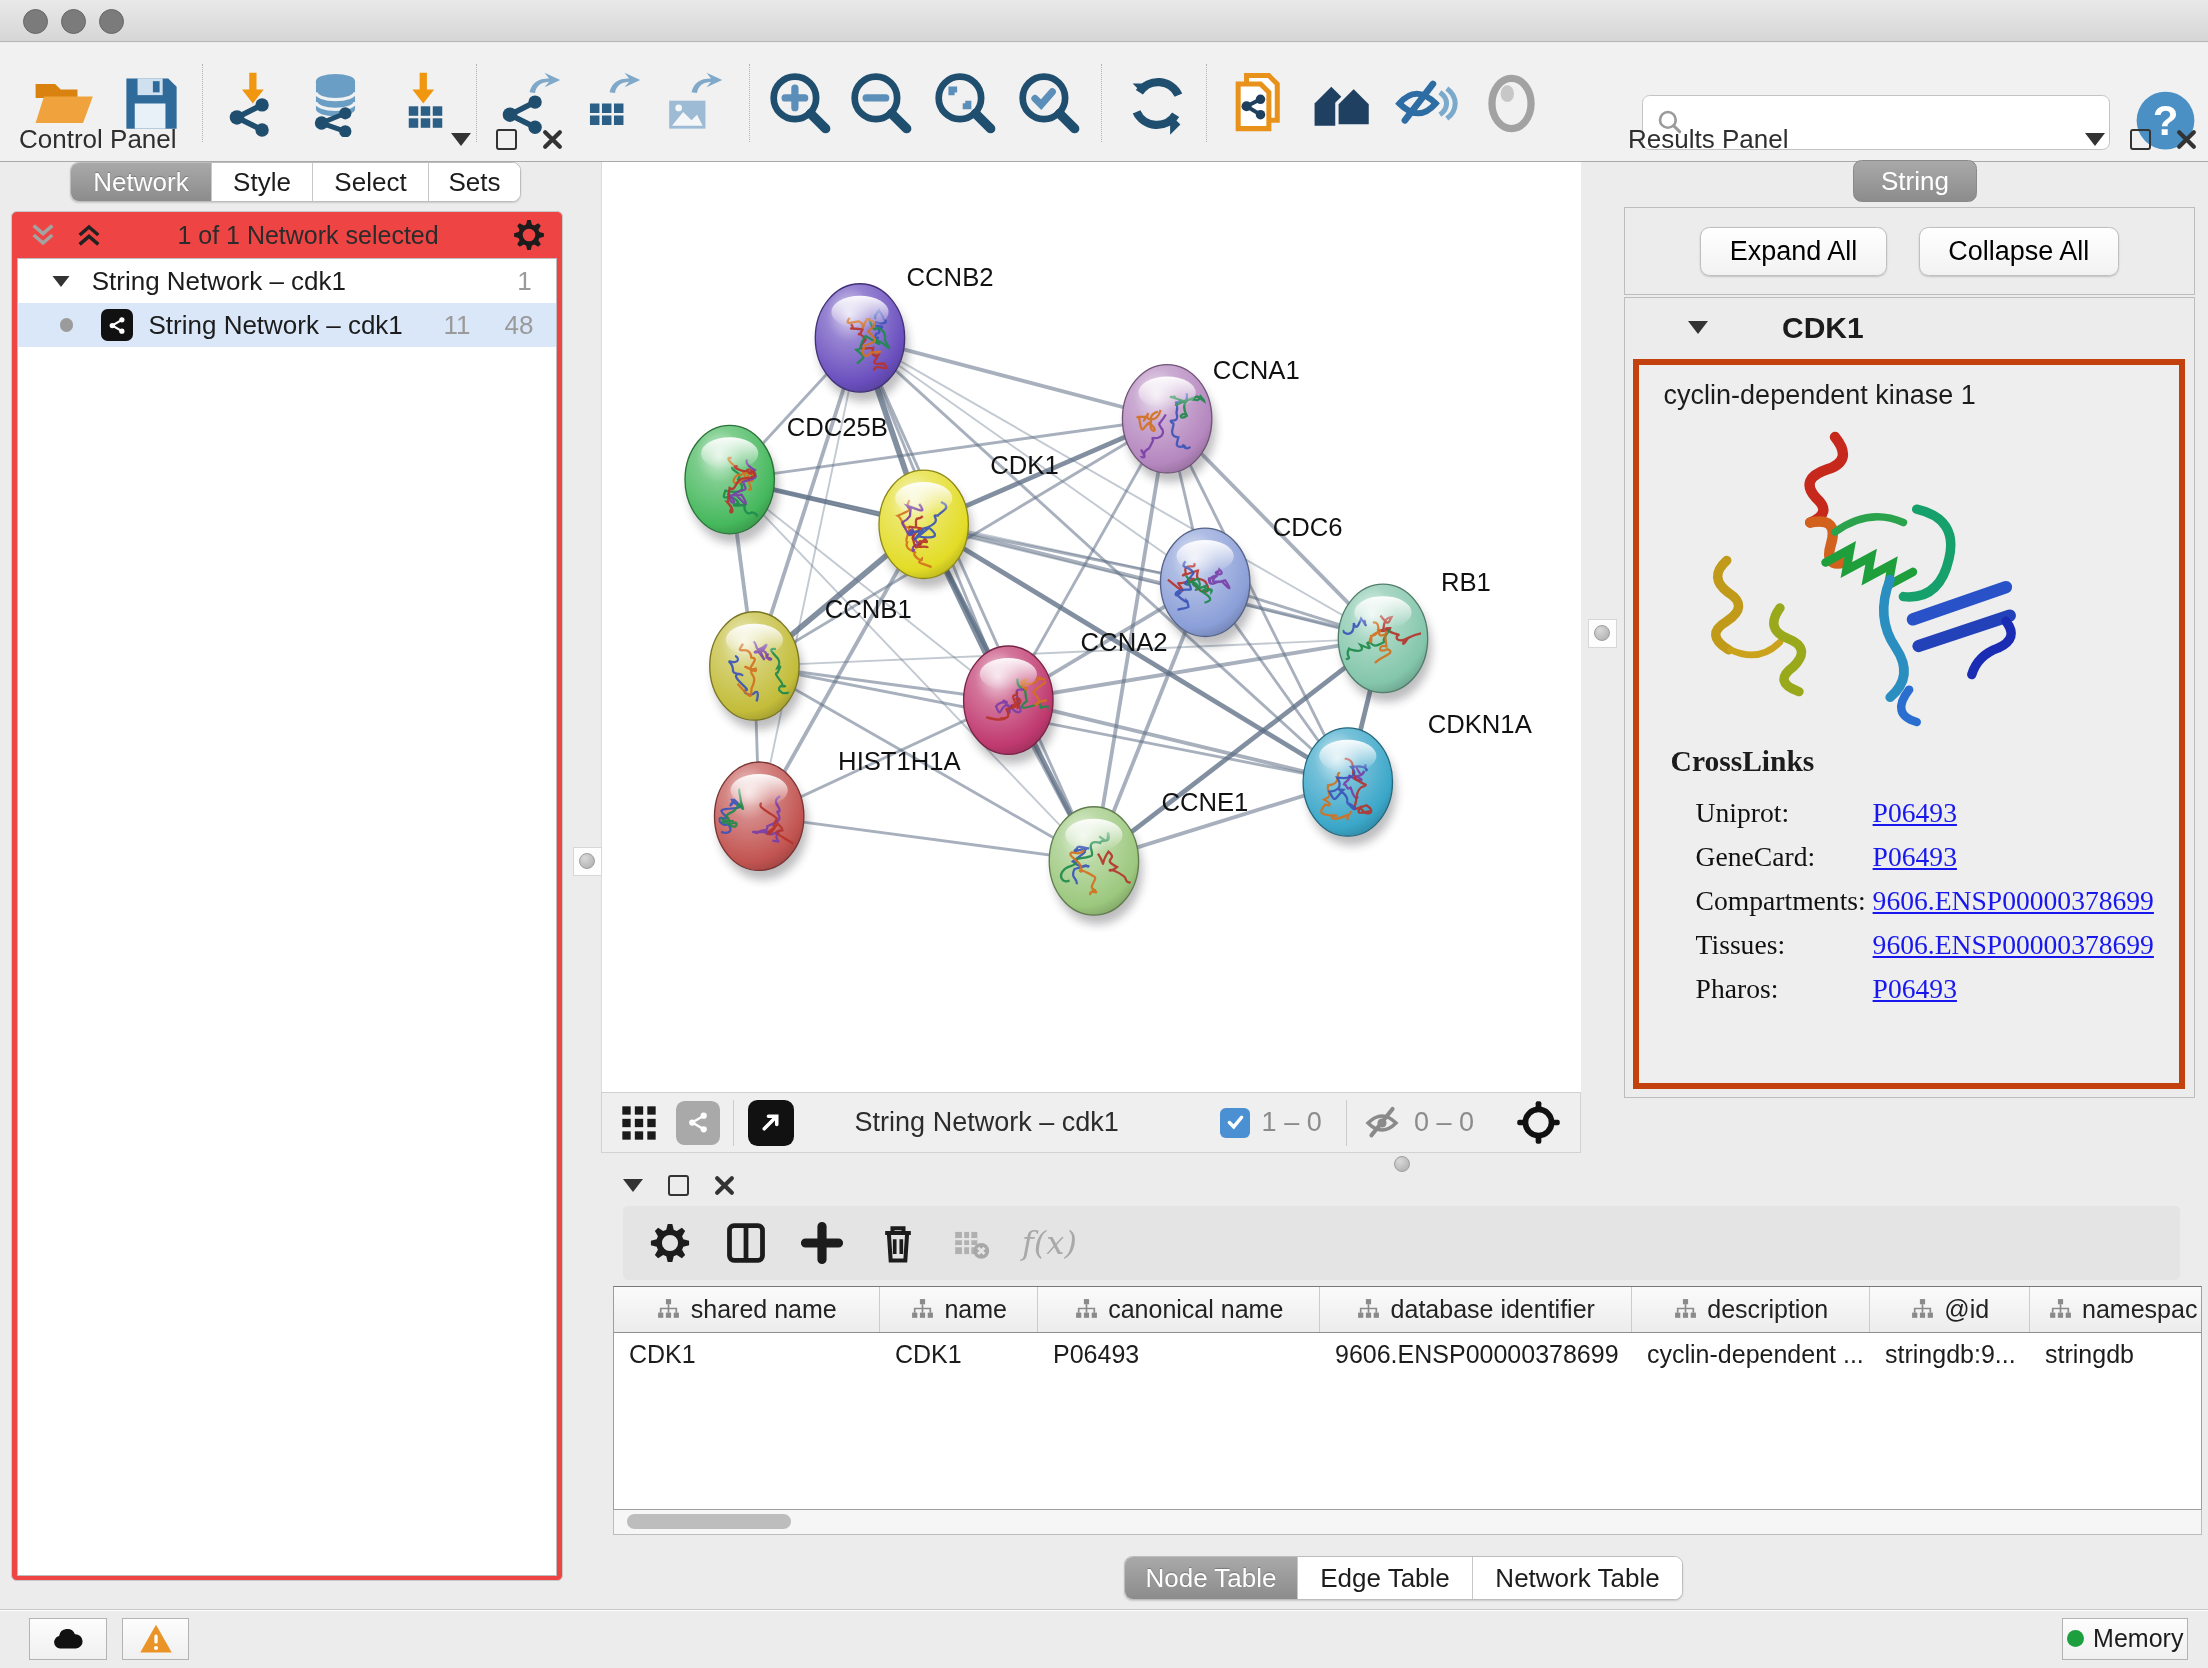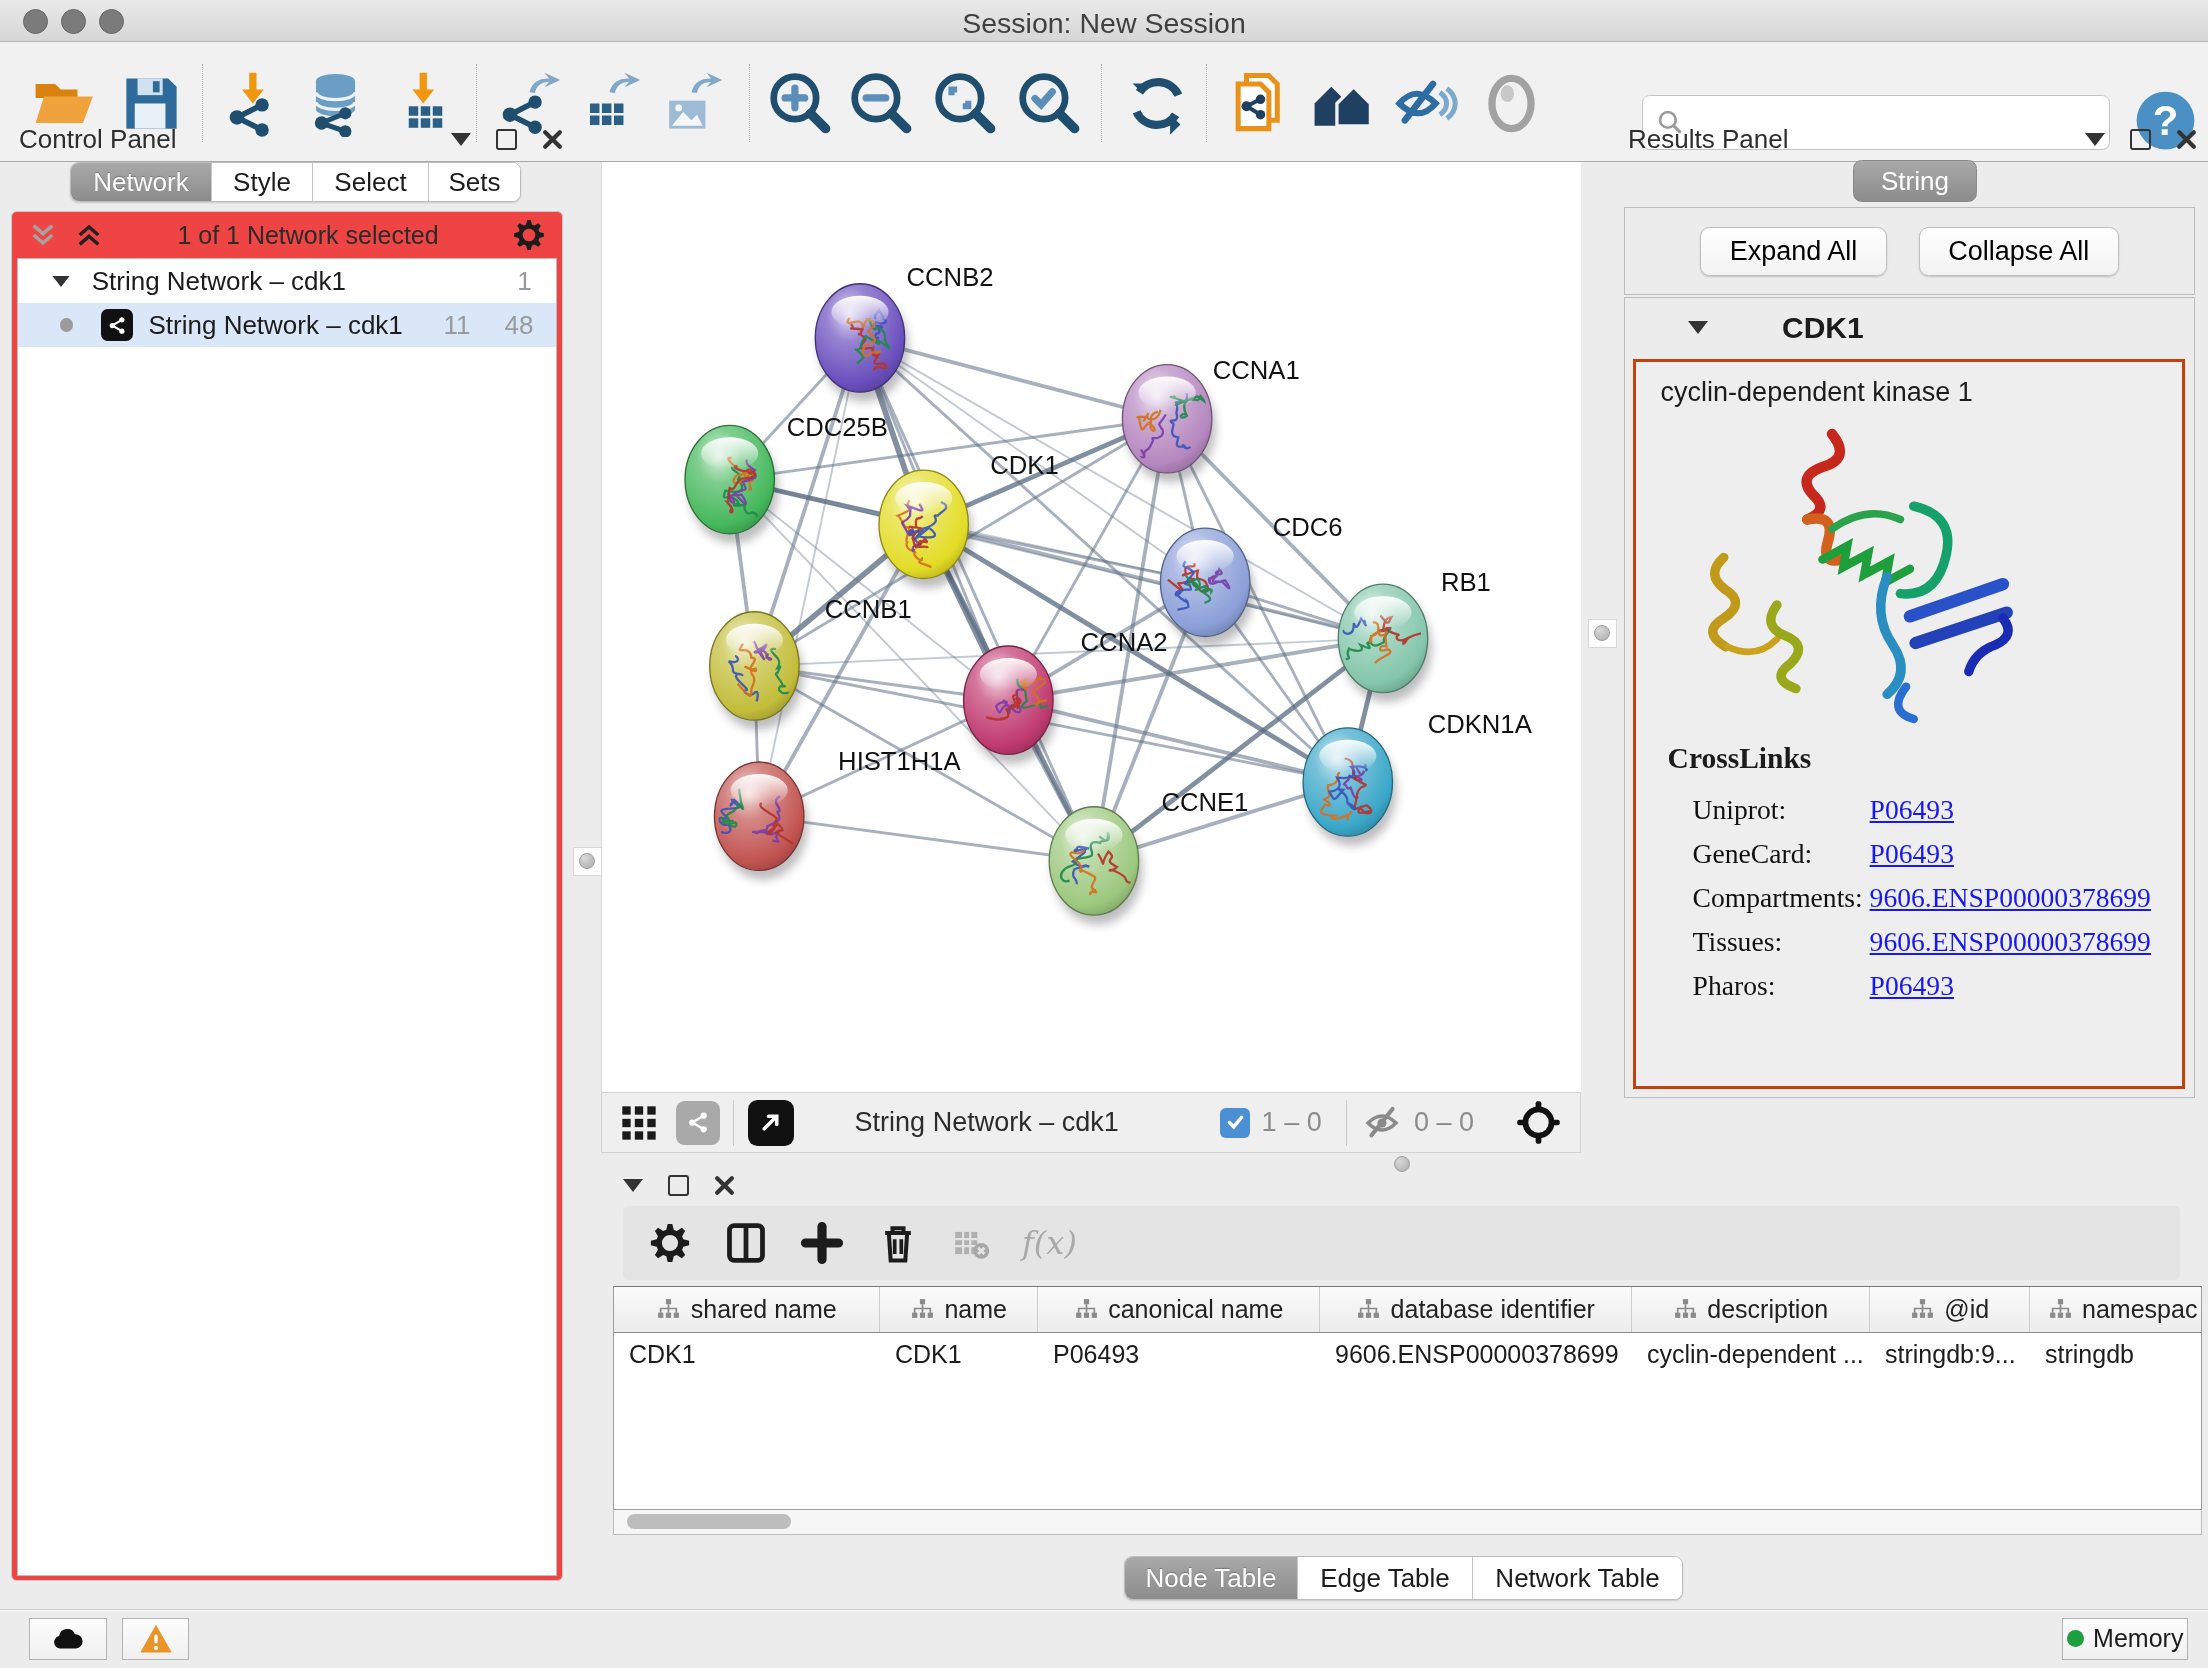--- a/index.html
+++ b/index.html
@@ -68,21 +68,21 @@
   .res-head .panel-title { flex:1; }
   .string-tab { left:1853px; top:160px; width:124px; height:42px; border-radius:8.6px;
     background:linear-gradient(#a9a9a9,#8c8c8c); color:#fff; font-size:26px;
     display:flex; align-items:center; justify-content:center; border:1px solid #8a8a8a; }
   .res-box1 { left:1624px; top:207px; width:571px; height:88px; background:#ececec; border:1.9px solid #bdbdbd; display:flex; align-items:center; justify-content:center; gap:32px; }
   .res-btn { height:49px; padding:0 28.5px; background:linear-gradient(#ffffff,#f2f2f2); border:1px solid #bfbfbf;
     border-radius:9.5px; font-size:27px; font-family:"Liberation Sans",sans-serif; cursor:pointer; box-shadow:0 1px 1.9px rgba(0,0,0,.18); }
   .res-box2 { left:1624px; top:297px; width:571px; height:801px; background:#ececec; border:1.9px solid #bdbdbd; }
   .gene-head { position:absolute; left:0; top:0; width:100%; height:59px; display:flex; align-items:center; }
   .gene-name { font-size:30px; font-weight:bold; margin-left:74px; }
-  .gene-body { position:absolute; left:7.6px; top:61px; width:552px; height:730px; background:#eeeeee; border:3px solid #c2410c; }
+  .gene-body { position:absolute; left:7.6px; top:61px; width:552px; height:730px; background:#eeeeee; border:6px solid #c2410c; }
   .gene-desc { position:absolute; left:25px; top:15px; font-size:27px; }
   .xl-title { position:absolute; left:32px; top:380px; font-family:"Liberation Serif",serif; font-weight:bold; font-size:29.5px; }
   .xl-rows { position:absolute; left:57px; top:426px; width:476px; }
   .xl-row { display:flex; height:44px; align-items:center; font-family:"Liberation Serif",serif; font-size:27.6px; }
   .xl-row .lab { width:177px; color:#111; }
   .xl-row a { color:#1717ee; text-decoration:underline; }
 
   
   .tp-head { left:623px; top:1168px; width:1569px; height:34px; display:flex; align-items:center; }
   .tp-head .panel-title { flex:1; }
@@ -105,21 +105,20 @@
   .tri-down { width:0; height:0; border-left:10.5px solid transparent; border-right:10.5px solid transparent; border-top:13.3px solid #333; }
   .sq { width:21px; height:21px; border:2.9px solid #333; border-radius:2.9px; background:transparent; }
 </style>
 </head>
 <body>
 
 <div class="abs titlebar">
   <span class="tl" style="left:23px"></span>
   <span class="tl" style="left:61px"></span>
   <span class="tl" style="left:99px"></span>
-  <div class="win-title">Session: New Session</div>
 </div>
 
 <div class="abs toolbar">
   <button class="tbtn" style="left:30px">
     <svg viewBox="0 0 24 24">
       <path d="M2 5 h7 l2 2 h6 v3 H2 Z" fill="#d9820f"></path>
       <path d="M2 19 L5 9.5 h17.5 L19 19 Z" fill="#f0a33c"></path>
     </svg>
   </button>
   <button class="tbtn" style="left:118px">

